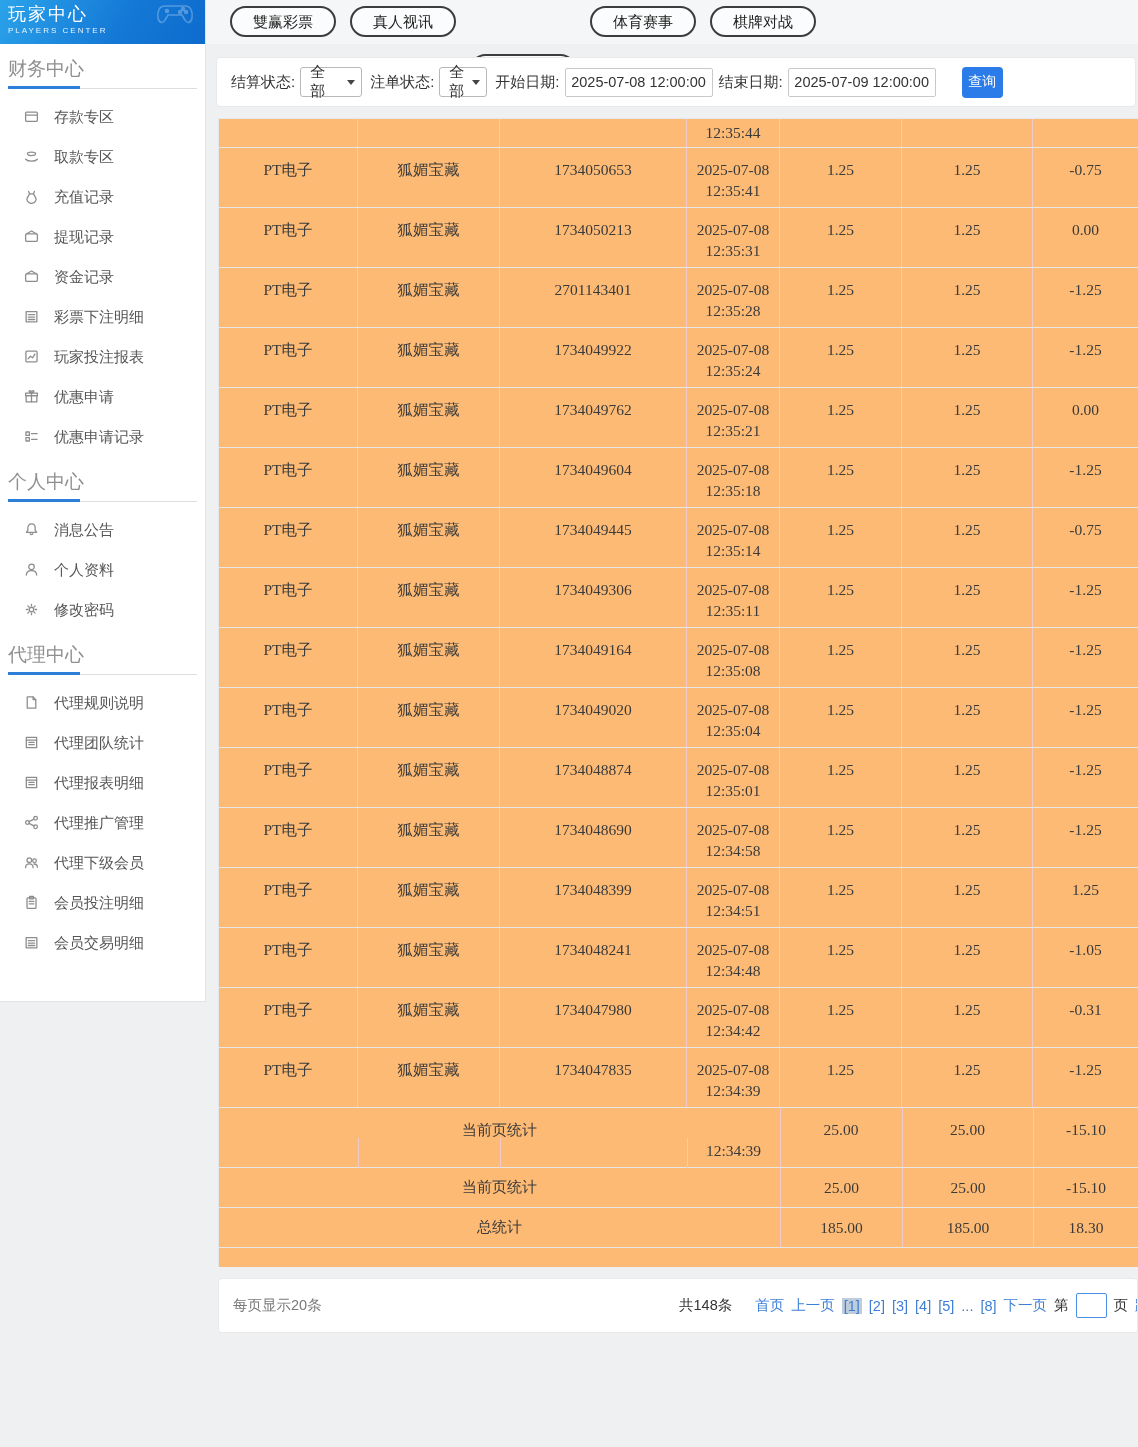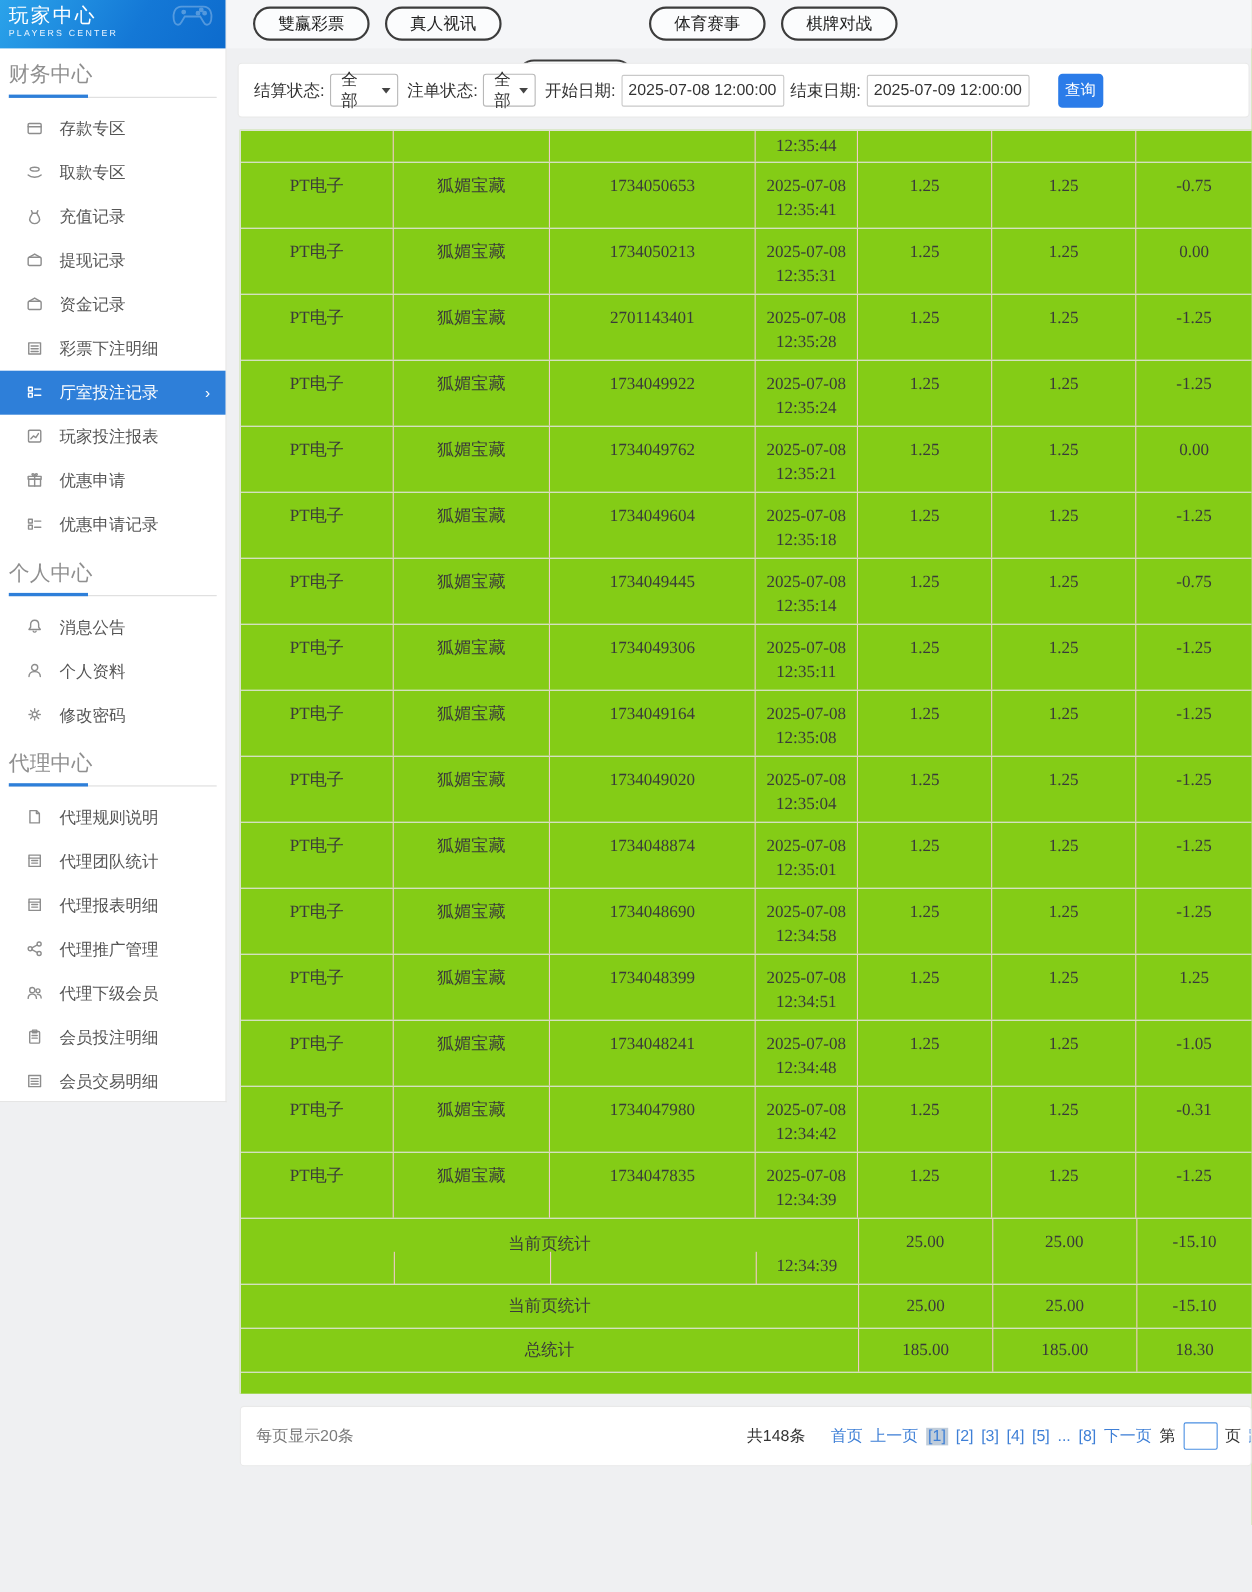--- a/index.html
+++ b/index.html
@@ -65,21 +65,21 @@
     text-align:center; font-size:14.5px; color:#333; margin-right:6px;
     font-family:Liberation Sans, sans-serif;
   }
   .qbtn {
     margin-left:20px; width:41px; height:31px; background:#2b7ce9; color:#fff;
     border:none; border-radius:4px; font-size:14px; cursor:pointer;
   }
   
   .btable {
     position:absolute; left:218px; top:118px; width:920px; height:1149px;
-    background:#84cc16; border-top:1px solid #e7e7e7; border-left:1px solid #e7e7e7;
+    background:#fdba74; border-top:1px solid #e7e7e7; border-left:1px solid #e7e7e7;
     font-family:"Liberation Serif", serif; font-size:15.5px; color:#3a3a3a; overflow:hidden;
   }
   .trow { display:flex; height:60px; border-bottom:1px solid #e7e7e7; align-items:flex-start; }
   .trow > div { height:100%; border-right:1px solid #f0caca; text-align:center; padding-top:11px; line-height:21px; }
   .trow > div:last-child { border-right:none; }
   .c1{width:139px;} .c2{width:142px;} .c3{width:187px;} .c4{width:93px;} .c5{width:122px;} .c6{width:131px;} .c7{flex:1;}
   .trow.partial { height:29px; }
   .trow.partial > div { padding-top:3px; }
   
   .sumA { position:relative; height:60px; border-bottom:1px solid #e7e7e7; }
@@ -167,30 +167,20 @@
         </div>
         <div class="side-item">
           <span class="icon"><svg viewBox="0 0 14 14">
               <rect x="2" y="2.5" width="10" height="9.5"></rect>
               <line x1="4" y1="5.2" x2="10" y2="5.2"></line>
               <line x1="4" y1="7.5" x2="10" y2="7.5"></line>
               <line x1="4" y1="9.8" x2="10" y2="9.8"></line>
             </svg></span>
           <span class="lbl">彩票下注明细</span>
         </div>
-        <div class="side-item active">
-          <span class="icon"><svg viewBox="0 0 14 14">
-              <rect x="1.8" y="2.8" width="3.2" height="3.2"></rect>
-              <rect x="1.8" y="8" width="3.2" height="3.2"></rect>
-              <line x1="7" y1="4.4" x2="12.2" y2="4.4"></line>
-              <line x1="7" y1="9.6" x2="12.2" y2="9.6"></line>
-            </svg></span>
-          <span class="lbl">厅室投注记录</span>
-          <span class="chev">›</span>
-        </div>
         <div class="side-item">
           <span class="icon"><svg viewBox="0 0 14 14">
               <rect x="1.8" y="2" width="10.4" height="10" rx="1"></rect>
               <polyline points="3.8,9.2 6,6.8 8,8.2 10.2,4.8"></polyline>
             </svg></span>
           <span class="lbl">玩家投注报表</span>
         </div>
         <div class="side-item">
           <span class="icon"><svg viewBox="0 0 14 14">
               <rect x="2" y="6.2" width="10" height="5.8"></rect>

